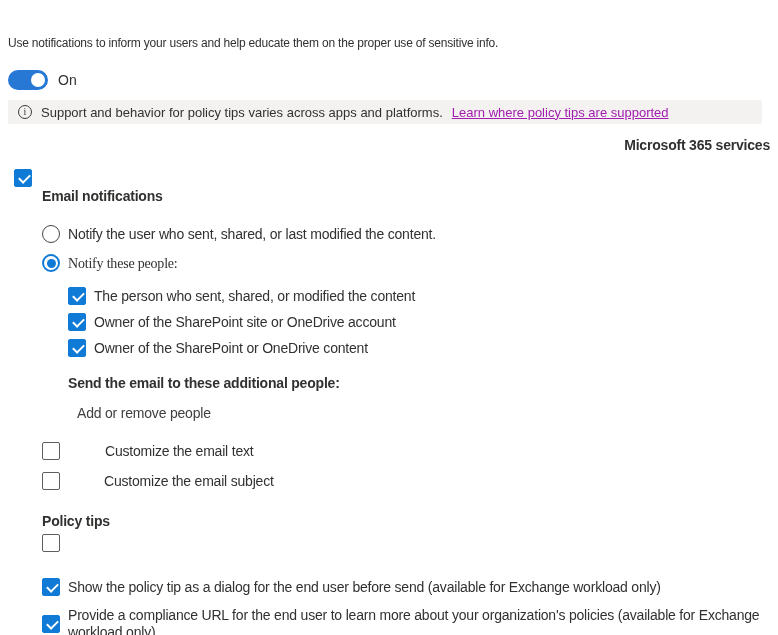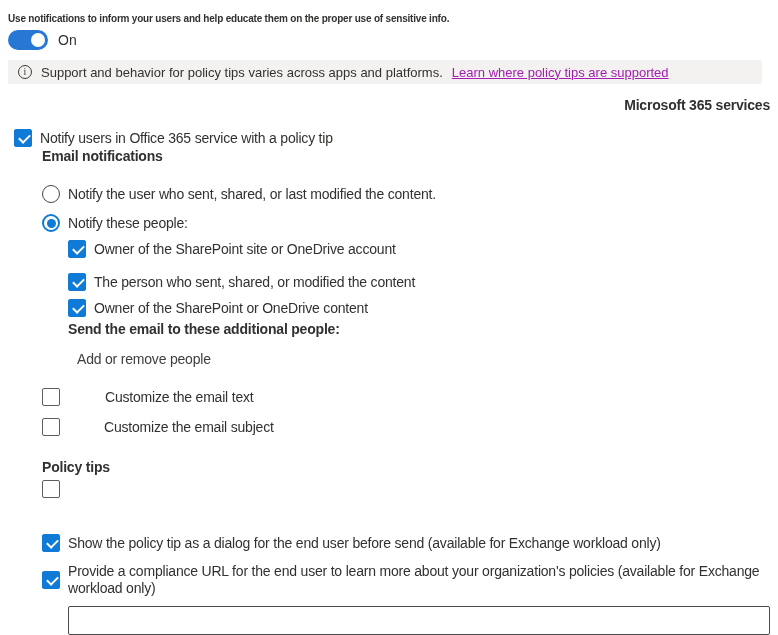--- a/index.html
+++ b/index.html
@@ -7,24 +7,24 @@
     width: 778px; height: 635px;
     background: #ffffff;
     font-family: "Liberation Sans", sans-serif;
     font-size: 14px;
     color: #323130;
     overflow: hidden;
   }
   .page { padding: 10px 8px 0 8px; width: 778px; }
 
   
-  .intro { font-weight: bold; font-size: 10px; line-height: 17px; letter-spacing: -0.2px; }
+  .intro { font-weight: normal; font-size: 12px; line-height: 17px; letter-spacing: -0.2px; margin-top: 25px; }
 
   
-  .toggle-row { display: flex; align-items: center; gap: 10px; margin-top: 3px; }
+  .toggle-row { display: flex; align-items: center; gap: 10px; margin-top: 18px; }
   .toggle {
     width: 40px; height: 20px; border-radius: 10px;
     background: #2777d4; position: relative; cursor: pointer; flex-shrink: 0;
   }
   .toggle .knob {
     position: absolute; top: 3px; right: 3px;
     width: 14px; height: 14px; border-radius: 50%; background: #ffffff;
   }
   .toggle-label { font-size: 14px; }
 
@@ -39,21 +39,21 @@
     width: 14px; height: 14px; border: 1px solid #3b3a39; border-radius: 50%;
     display: flex; align-items: center; justify-content: center;
     font-size: 10px; line-height: 1; font-family: "Liberation Serif", serif;
     flex-shrink: 0; color: #3b3a39;
   }
   .banner a, .banner .link { color: #a21caf; text-decoration: underline; cursor: pointer; }
 
   
   .h-m365 { margin-top: 13px; font-weight: bold; letter-spacing: -0.2px; text-align: right; }
   .h-email { margin-top: 1px; margin-left: 34px; font-weight: bold; letter-spacing: -0.2px; }
-  .h-send  { margin-top: 4px; margin-left: 60px; font-weight: bold; letter-spacing: -0.2px; }
+  .h-send  { margin-top: 18px; margin-left: 60px; font-weight: bold; letter-spacing: -0.2px; }
   .h-tips  { margin-top: 23px; margin-left: 34px; font-weight: bold; letter-spacing: -0.2px; }
 
   
   .row { display: flex; align-items: center; gap: 8px; }
   .row .lbl { line-height: 17px; letter-spacing: -0.2px; }
 
   
   .checkbox {
     width: 18px; height: 18px; border: 1px solid #605e5c; border-radius: 2px;
     background: #ffffff; flex-shrink: 0; cursor: pointer; position: relative;
@@ -89,27 +89,27 @@
     margin-top: 9px; margin-left: 60px;
     width: 702px; height: 29px;
     border: 1px solid #4a4a4a; border-radius: 2px;
     font-family: "Liberation Sans", sans-serif; font-size: 14px;
     padding: 0 8px; outline: none; display: block; background: #fff;
   }
 
   
   .mt-cb1   { margin-top: 16px; margin-left: 6px; }
   .mt-r1    { margin-top: 21px; margin-left: 34px; }
-  .mt-r2    { margin-top: 11px; margin-left: 34px; }
+  .mt-r2    { margin-top: 11px; margin-left: 34px; font-family: Liberation Serif, serif; }
   .mt-n1    { margin-top: 15px; margin-left: 60px; }
   .mt-n2    { margin-top: 8px;  margin-left: 60px; }
   .mt-ce1   { margin-top: 21px; margin-left: 34px; gap: 45px; }
   .mt-ce2   { margin-top: 12px; margin-left: 34px; gap: 44px; }
   .mt-ct    { margin-top: 5px;  margin-left: 34px; }
-  .mt-show  { margin-top: 36px; margin-left: 34px; }
+  .mt-show  { margin-top: 26px; margin-left: 34px; }
   .mt-url   { margin-top: 11px; margin-left: 34px; }
   .wrap-lbl { max-width: 700px; }
 </style>
 </head>
 <body>
 
 <div class="page">
 
   <div class="intro">Use notifications to inform your users and help educate them on the proper use of sensitive info.</div>
 
@@ -123,43 +123,42 @@
   <div class="banner">
     <span class="info-icon">i</span>
     <span>Support and behavior for policy tips varies across apps and platforms.</span>
     <span class="link">Learn where policy tips are supported</span>
   </div>
 
   <div class="h-m365">Microsoft 365 services</div>
 
   <div class="row mt-cb1">
     <span class="checkbox checked" role="checkbox" aria-checked="true"></span>
-    <span class="lbl">Notify users in Office 365 service with a policy tip</span>
   </div>
 
   <div class="h-email">Email notifications</div>
 
   <div class="row mt-r1">
     <span class="radio" role="radio" aria-checked="false"></span>
     <span class="lbl">Notify the user who sent, shared, or last modified the content.</span>
   </div>
 
   <div class="row mt-r2">
     <span class="radio checked" role="radio" aria-checked="true"></span>
     <span class="lbl">Notify these people:</span>
   </div>
 
+  <div class="row mt-n1">
+    <span class="checkbox checked" role="checkbox" aria-checked="true"></span>
+    <span class="lbl">The person who sent, shared, or modified the content</span>
+  </div>
+
   <div class="row mt-n2">
     <span class="checkbox checked" role="checkbox" aria-checked="true"></span>
     <span class="lbl">Owner of the SharePoint site or OneDrive account</span>
-  </div>
-
-  <div class="row mt-n1">
-    <span class="checkbox checked" role="checkbox" aria-checked="true"></span>
-    <span class="lbl">The person who sent, shared, or modified the content</span>
   </div>
 
   <div class="row mt-n2">
     <span class="checkbox checked" role="checkbox" aria-checked="true"></span>
     <span class="lbl">Owner of the SharePoint or OneDrive content</span>
   </div>
 
   <div class="h-send">Send the email to these additional people:</div>
 
   <span class="add-link">Add or remove people</span>

